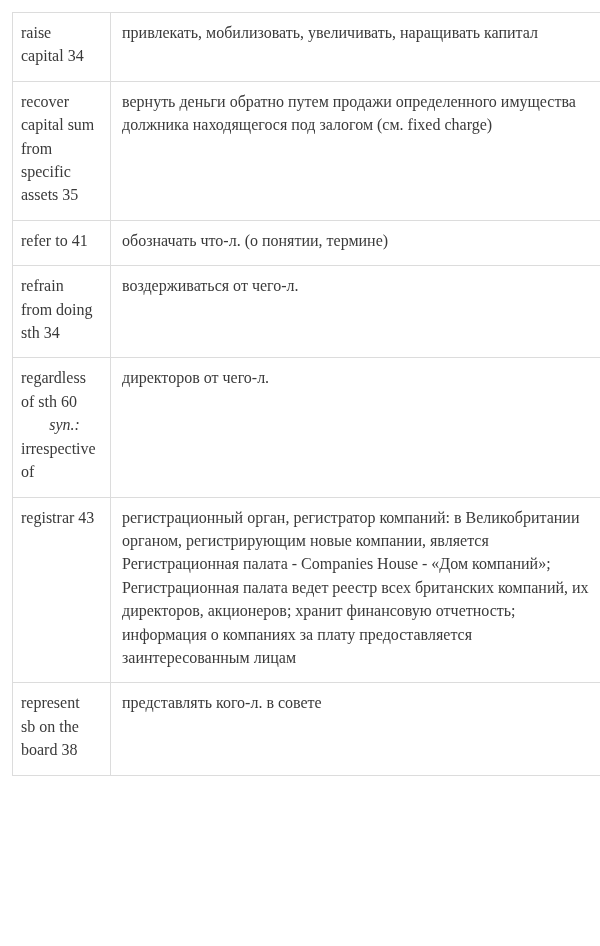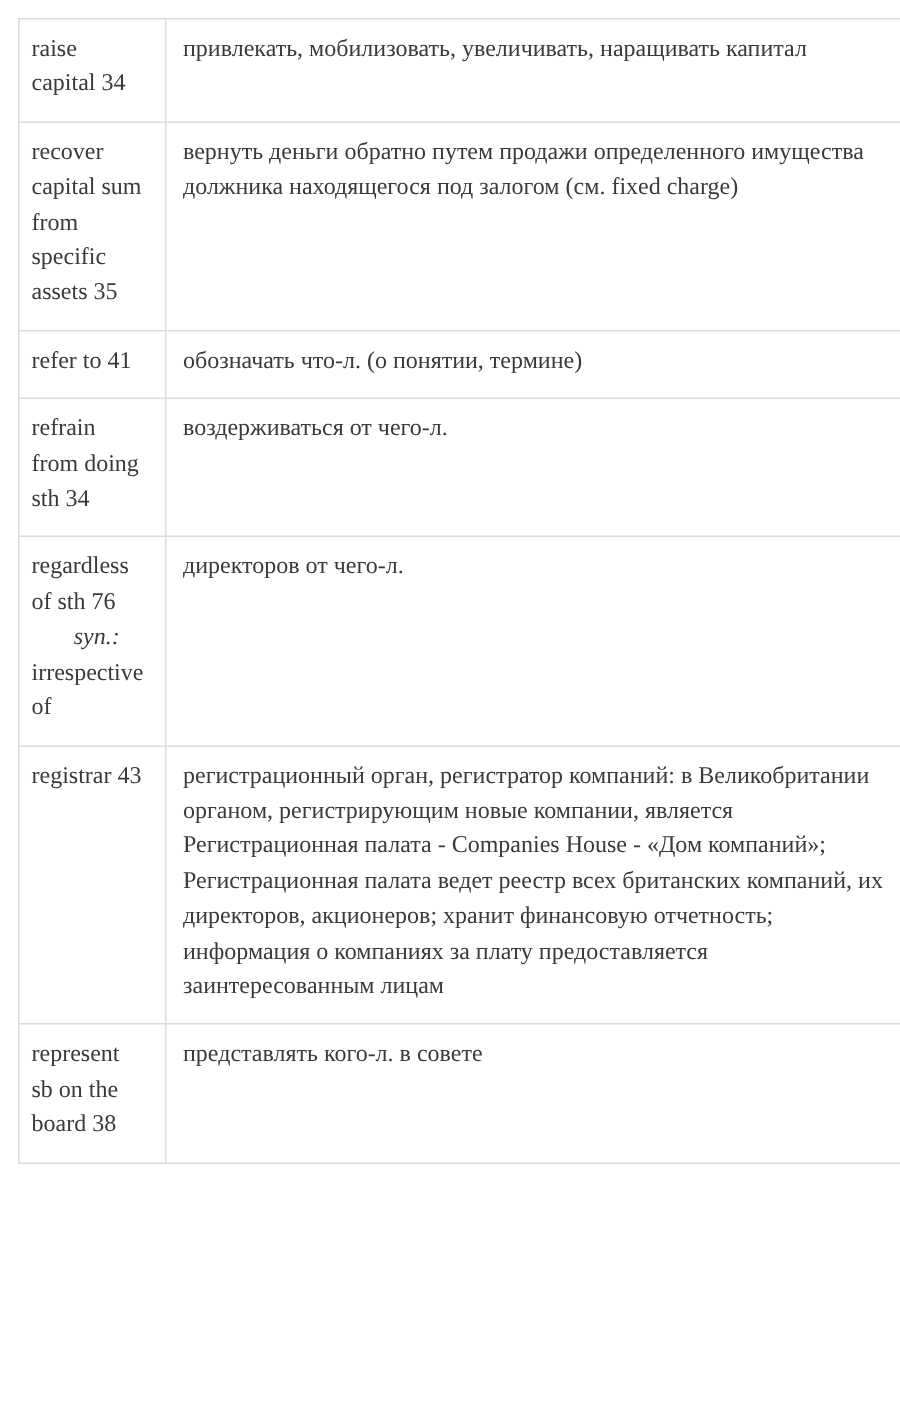--- a/index.html
+++ b/index.html
@@ -93,21 +93,21 @@
 sth 34</span>
       </td>
       <td class="def-cell">
         <span class="def-text">воздерживаться от чего-л.</span>
       </td>
     </tr>
 
     <tr>
       <td class="term-cell">
         <span class="term-text">regardless
-of sth 76</span>
+of sth 60</span>
         <span class="term-text italic">syn.:</span>
         <span class="term-text">irrespective
 of</span>
       </td>
       <td class="def-cell">
         <span class="def-text">директоров от чего-л.</span>
       </td>
     </tr>
 
     <tr>

